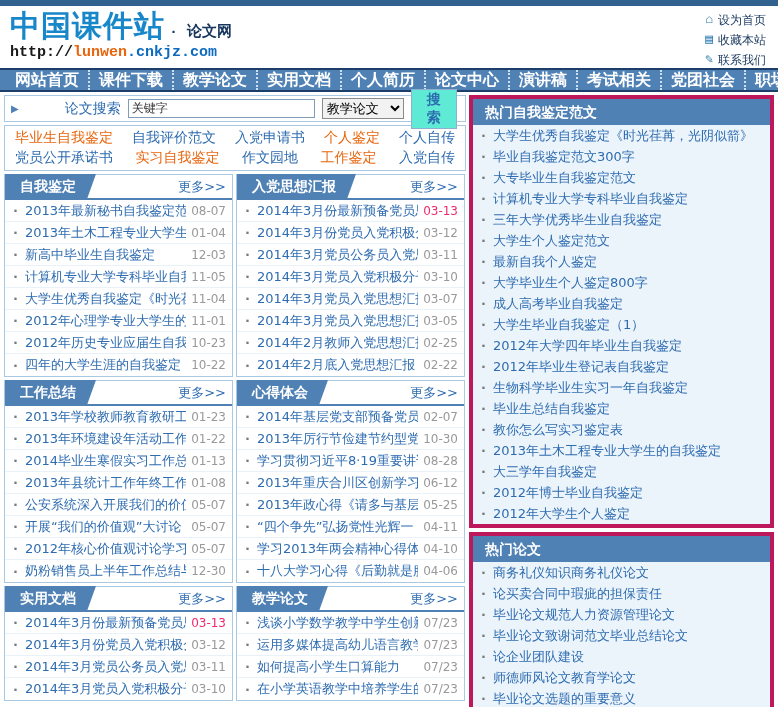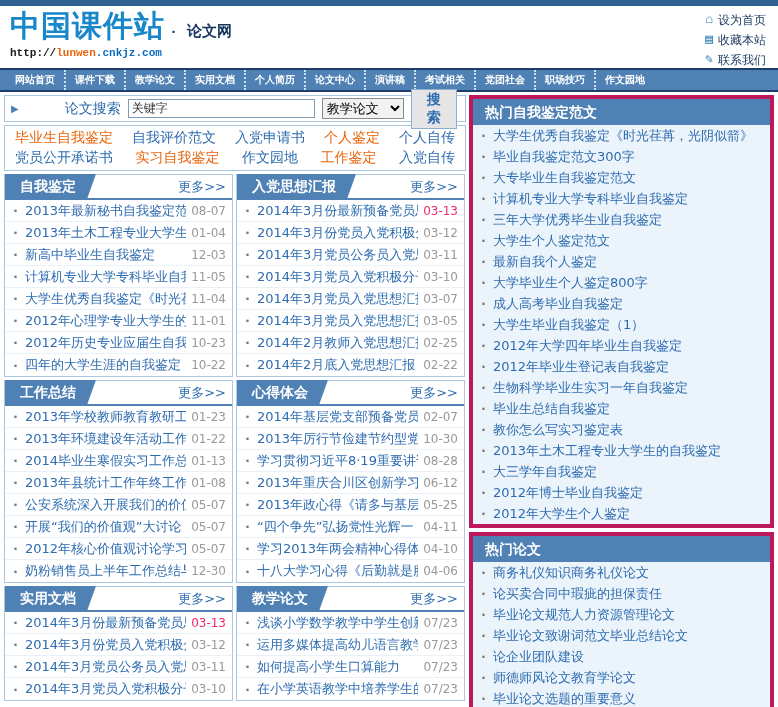--- a/index.html
+++ b/index.html
@@ -11,49 +11,49 @@
   }
   a { text-decoration:none; cursor:pointer; }
 
   
   .topstrip { height:6px; background:#31618f; }
 
   
   .header { height:62px; padding:6px 12px 0 10px; display:flex; justify-content:space-between;font-family:Liberation Mono, monospace; }
   .logo-main { font-size:30px; font-weight:bold; color:#1887c9; letter-spacing:1px; line-height:32px;}
   .logo-sub { font-size:15px; font-weight:bold; color:#17365d; margin-left:4px; }
-  .siteurl { font-size:11px; font-weight:bold; line-height:18px; }
+  .siteurl { font-size:15px; font-weight:bold; line-height:18px; }
   .siteurl .pre { color:#1a1a1a; }
   .siteurl .hl { color:#e8650d; }
   .siteurl .rest { color:#0d6bc0; }
   .toplinks { display:flex; flex-direction:column; justify-content:center; gap:3px; }
   .toplinks a { display:flex; align-items:center; gap:5px; color:#17365d; font-size:12px; }
   .toplinks .ticon { color:#2a7ab0; font-size:13px; line-height:12px; }
 
   
   .nav { border-top:2px solid #1d3d6b; border-bottom:2px solid #1d3d6b;
          background:#4f81b5; height:24px; display:flex; align-items:center; padding-left:6px; }
-  .nav a { color:#fff; font-weight:bold; font-size:10px; padding:0 9px; line-height:20px; white-space:nowrap; }
+  .nav a { color:#fff; font-weight:bold; font-size:16px; padding:0 9px; line-height:20px; white-space:nowrap; }
   .nav a + a { border-left:2px dotted #cfe0ef; }
 
   
   .content { padding:3px 4px 0 4px; display:flex; gap:3px; }
   .main { width:462px; }
   .sidebar { width:305px; }
 
   
   .searchbox { border:1px solid #a9c9e2; height:27px; display:flex; align-items:center;
                padding:0 8px 0 6px; gap:7px; margin-bottom:3px; background:#fff; }
   .arrow { color:#4f81b5; font-size:10px; }
   .slabel { color:#2e6cb0; font-size:14px; white-space:nowrap;margin-left:39px; }
   .sinput { width:201px; height:19px; border:1px solid #7f9db9; font-size:12px; padding:1px 3px;
             color:#333; font-family:inherit; }
   .sselect { width:88px; height:21px; font-size:13px; border:1px solid #8a8a8a; background:#f2f2f2;
              font-family:inherit; }
-  .sbtn { margin-left:auto; border:1px solid #8fafd0; background:#e5e5e5; color:#2e6cb0;
+  .sbtn { margin-left:auto; border:1px solid #8fafd0; background:#5eead4; color:#2e6cb0;
           font-size:14px; font-weight:bold; padding:1px 7px; font-family:inherit; cursor:pointer; }
 
   
   .quick { border:1px solid #a9c9e2; padding:2px 10px; margin-bottom:3px; background:#fff; }
   .qrow { display:flex; justify-content:space-between; height:20px; align-items:center; }
   .qrow a { color:#2e6cb0; font-size:14px; white-space:nowrap; }
   .qrow a.orange { color:#e8650d; }
 
   
   .cols { display:flex; gap:3px; }

